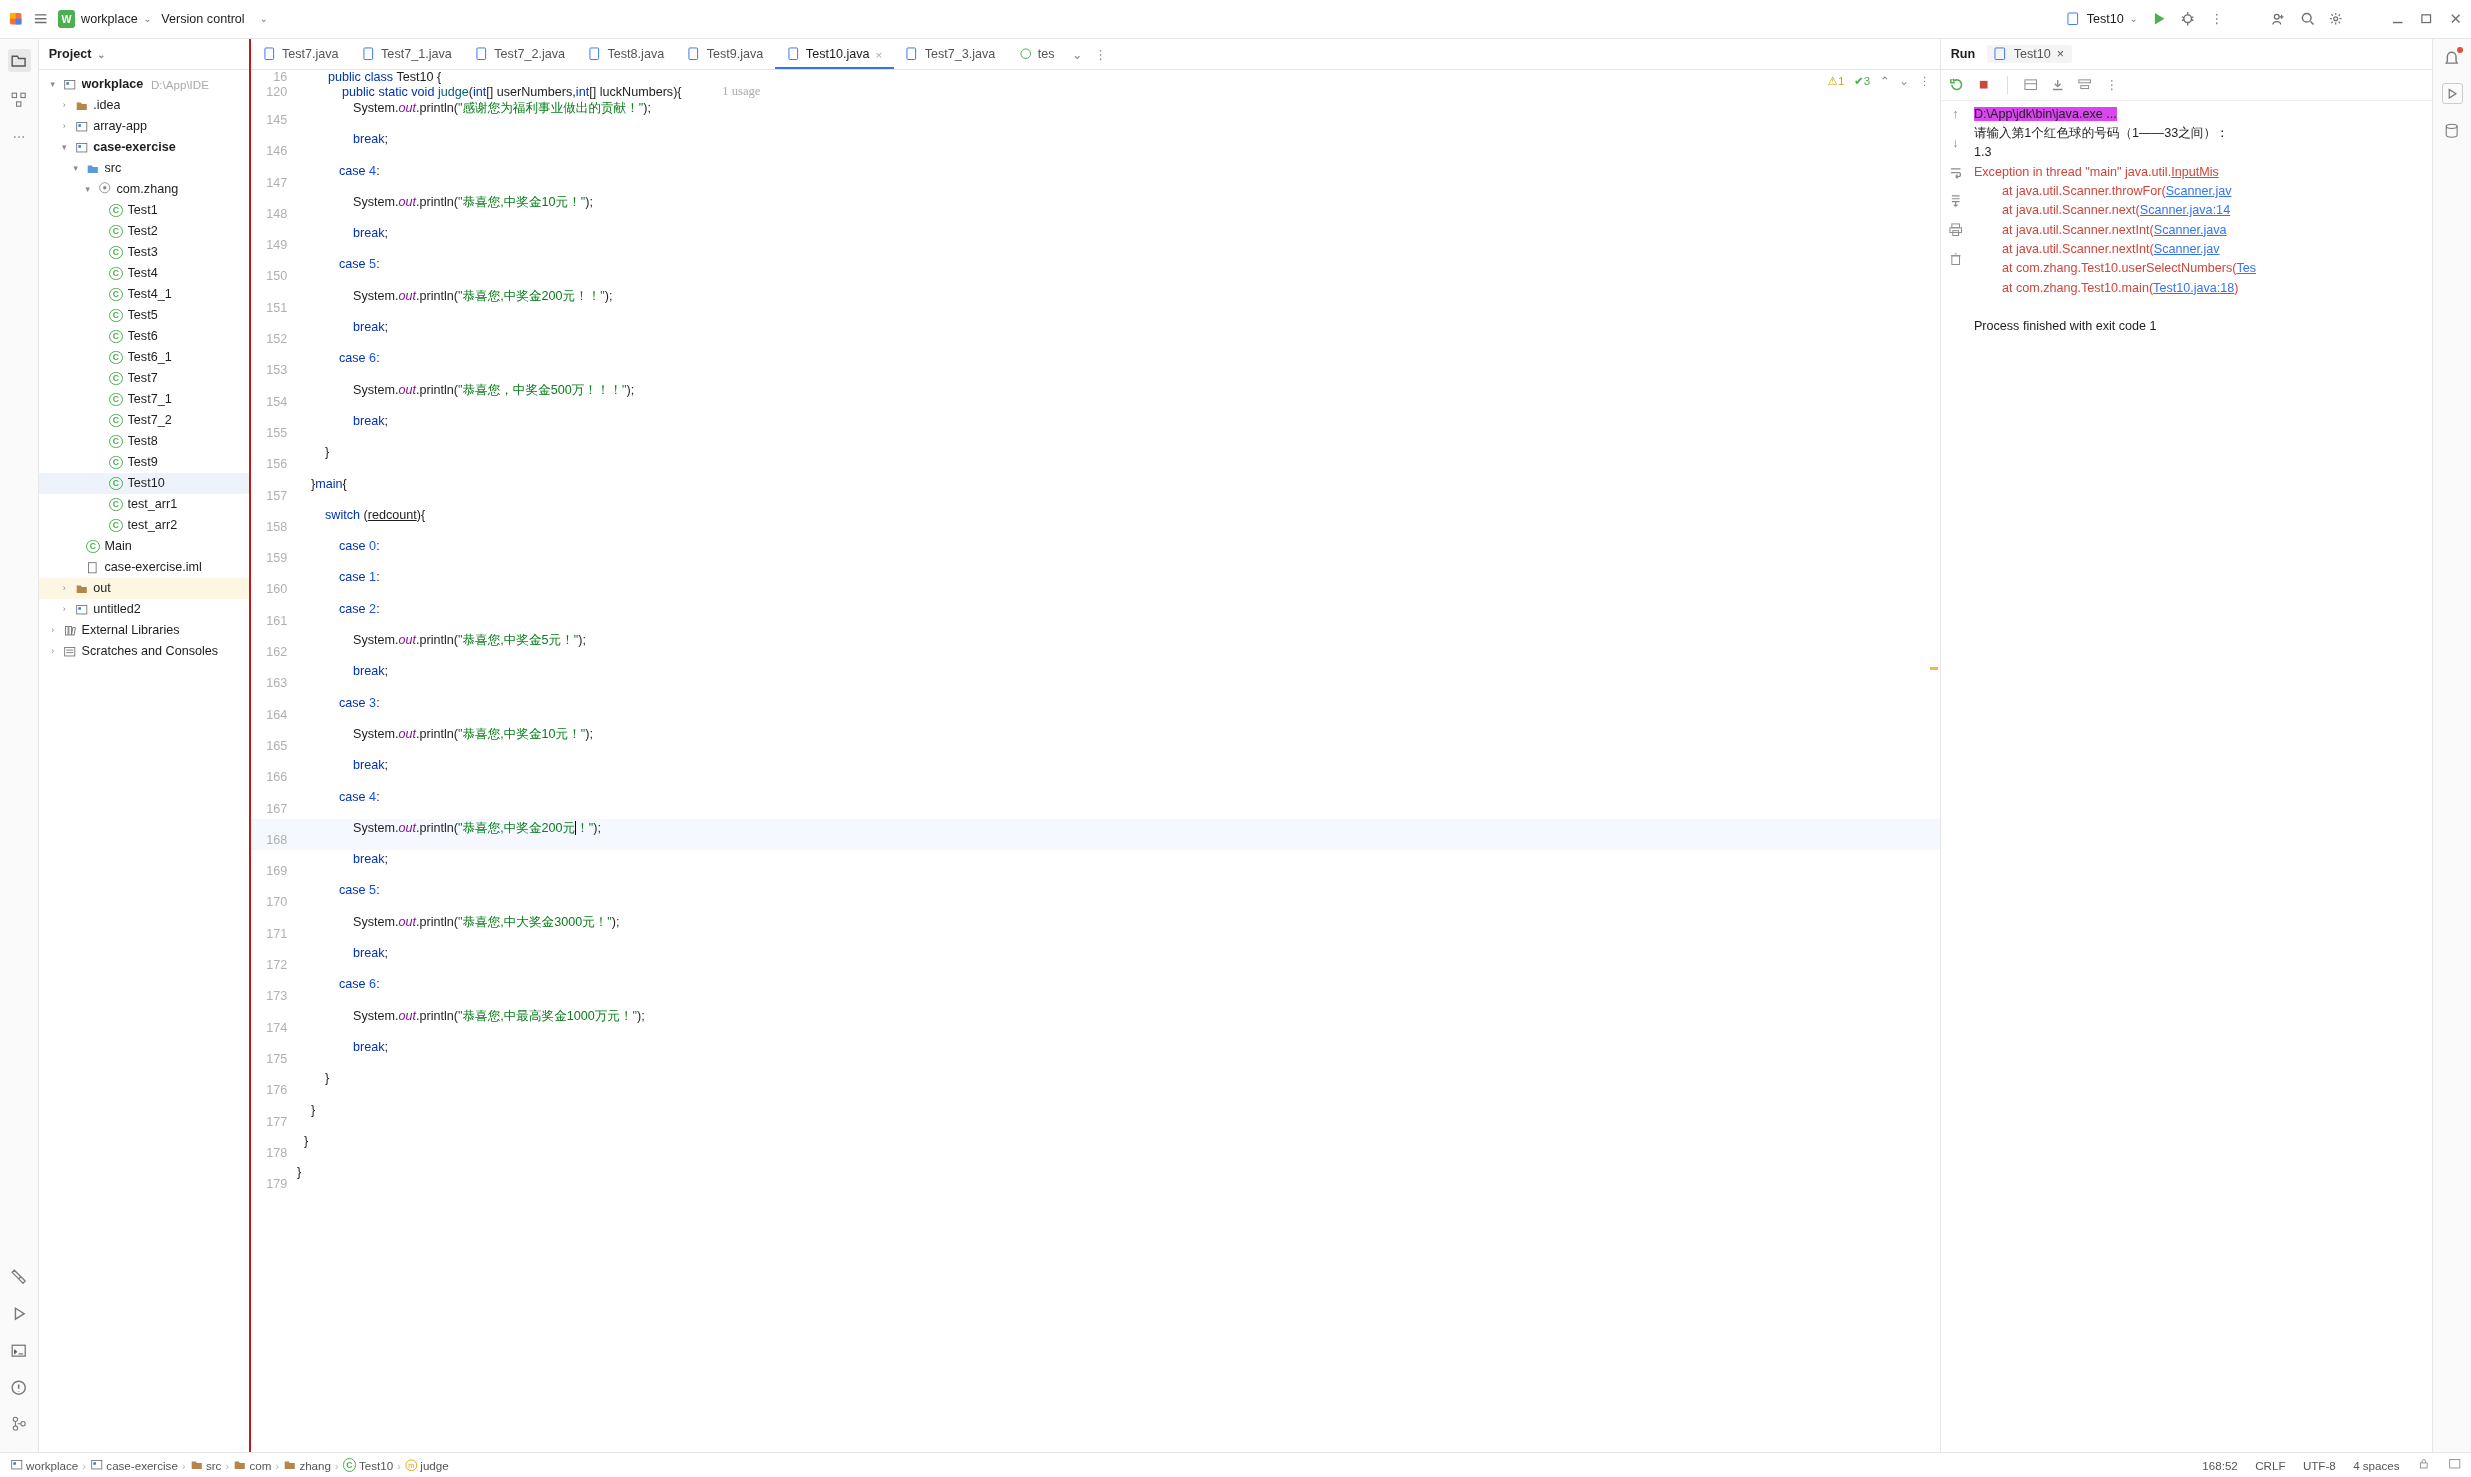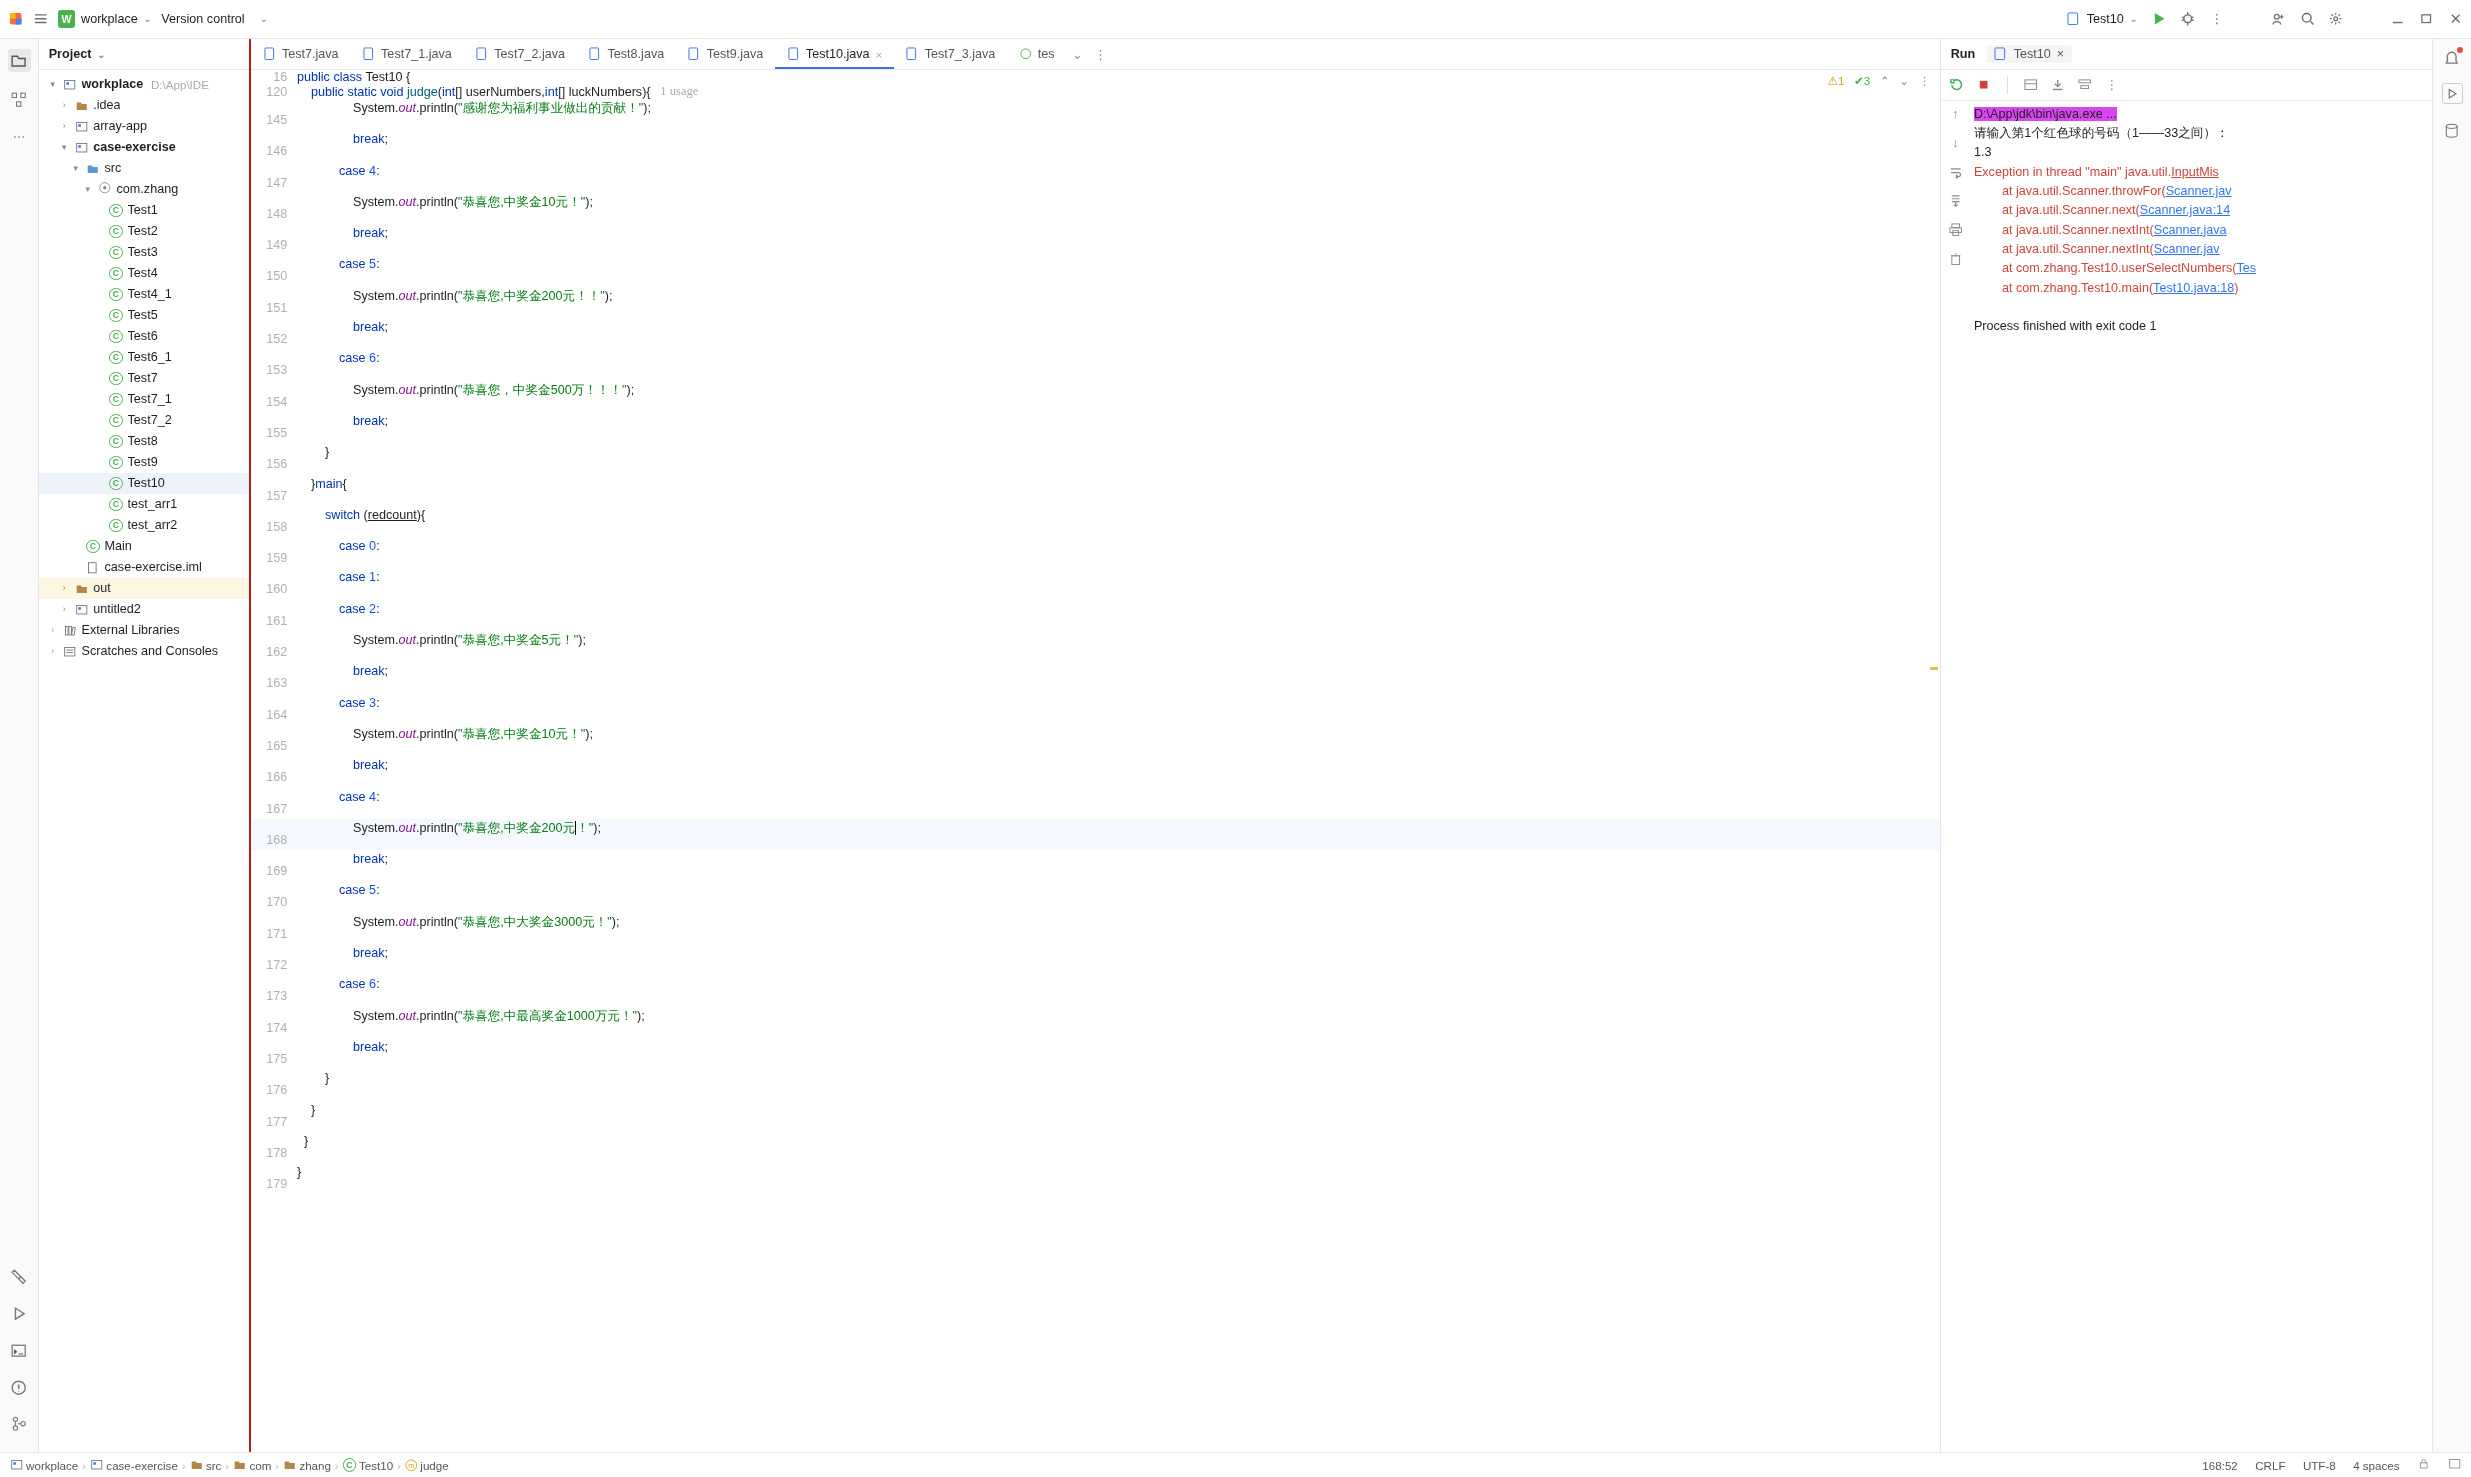--- a/index.html
+++ b/index.html
@@ -51,21 +51,21 @@
 .center { flex: 1; display: flex; flex-direction: column; min-width: 0; }
 .tabs { height: 31px; display: flex; align-items: center; border-bottom: 1px solid #e6e6e6; overflow: hidden; }
 .tab { display: flex; align-items: center; gap: 5.8px; padding: 0 11.6px; height: 100%; cursor: pointer; position: relative; white-space: nowrap; color: #555; text-align: center; }
 .tab.active { color: #1e1e1e; }
 .tab.active::after { content: ""; position: absolute; left: 0; right: 0; bottom: -1px; height: 2.9px; background: #3574f0; }
 .tab .close { color: #aaa; font-size: 11.6px; }
 .tab .ficon { width: 13.5px; height: 13.5px; display:inline-flex; align-items:center; justify-content:center; }
 .tab-more { padding: 0 5.8px; color: #888; cursor: pointer; }
 
 .sticky-head { position: relative; }
-.sticky-row { display: flex; align-items: center; font-family: "JetBrains Mono", Consolas, monospace; font-size: 12.6px; }
+.sticky-row { display: flex; align-items: center; font-family: "JetBrains Mono", Consolas, monospace; font-size: 12.6px; gap: 31px; }
 .sticky-row .gut { width: 46px; text-align: right; color: #b0b0b0; padding-right: 9.7px; user-select: none; }
 .sticky-row .code { white-space: pre; }
 .sticky-annot { position: absolute; right: 9.7px; top: 3.9px; display: flex; gap: 9.7px; align-items: center; font-size: 11.6px; }
 .warn-badge { color: #d9a100; }
 .ok-badge { color: #4caf50; }
 .chev { color: #888; cursor: pointer; }
 .usage { color: #aaa; font-style: normal; margin-left: 9.7px; font-family: Liberation Serif, serif; text-align: right; }
 
 .editor-body { flex: 1; overflow: auto; font-family: "JetBrains Mono", Consolas, monospace; font-size: 12.6px; line-height: 19.3px; position: relative; }
 .line { display: flex; }

